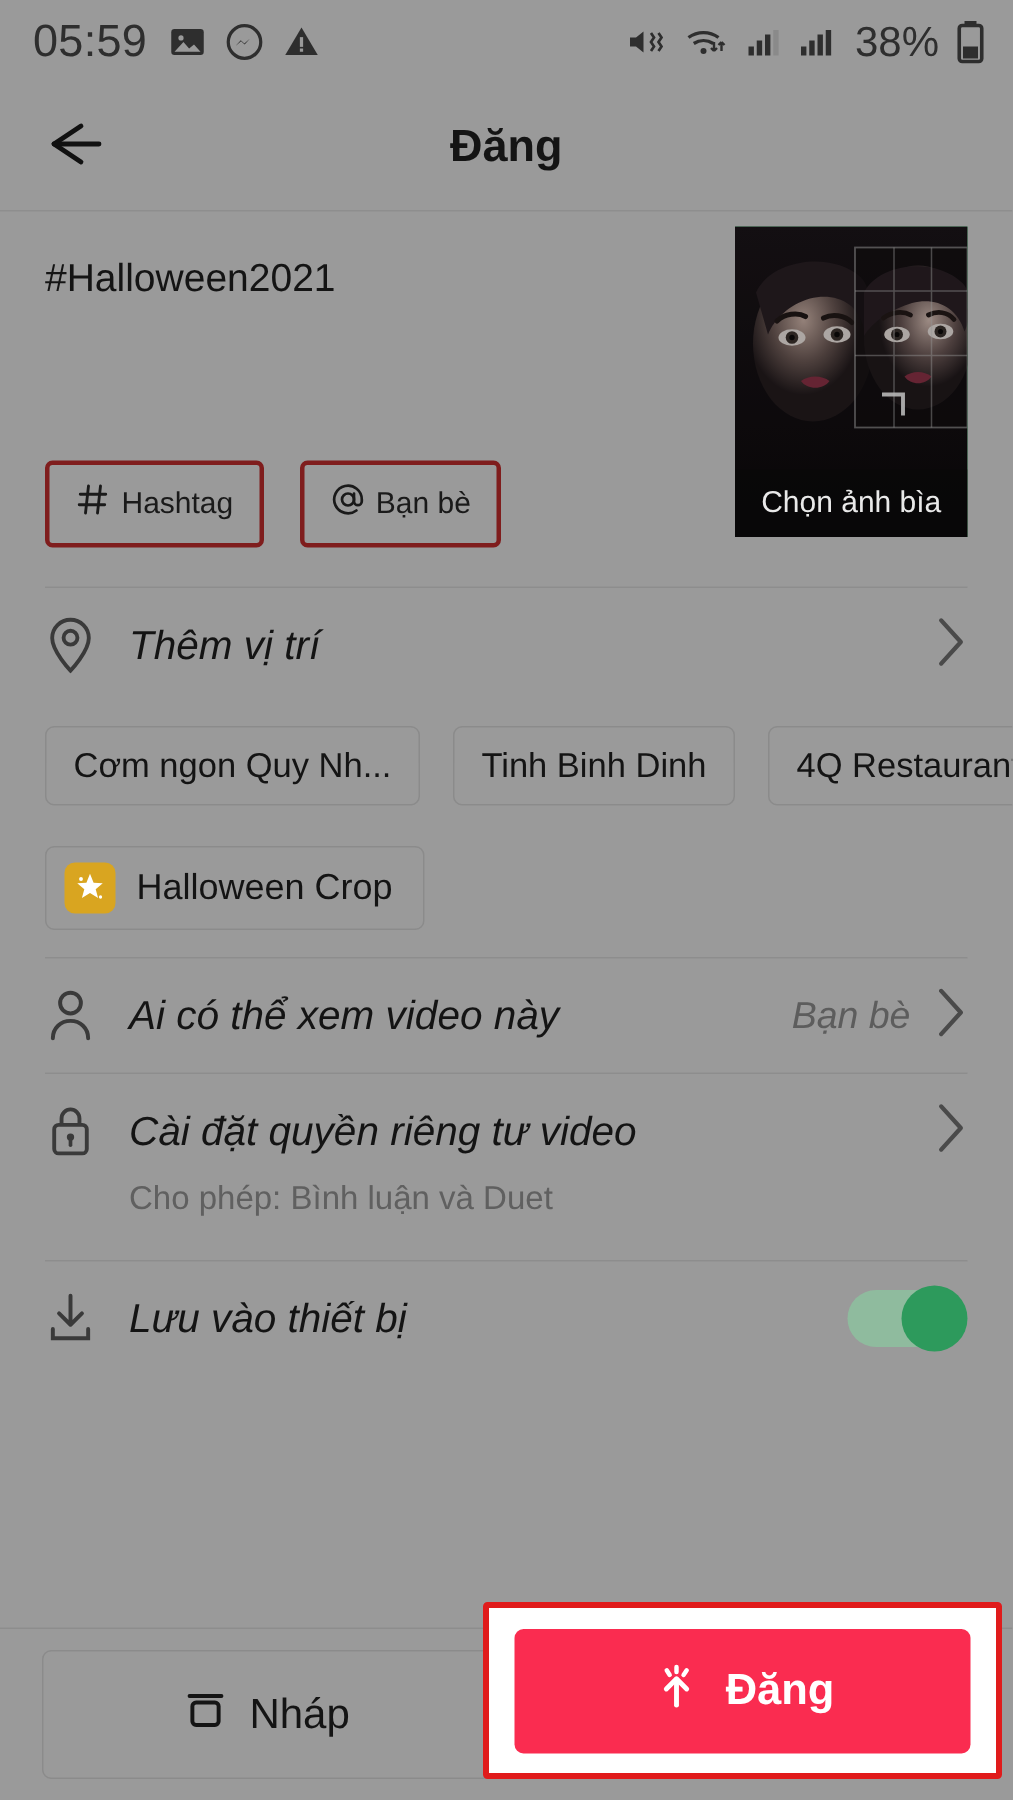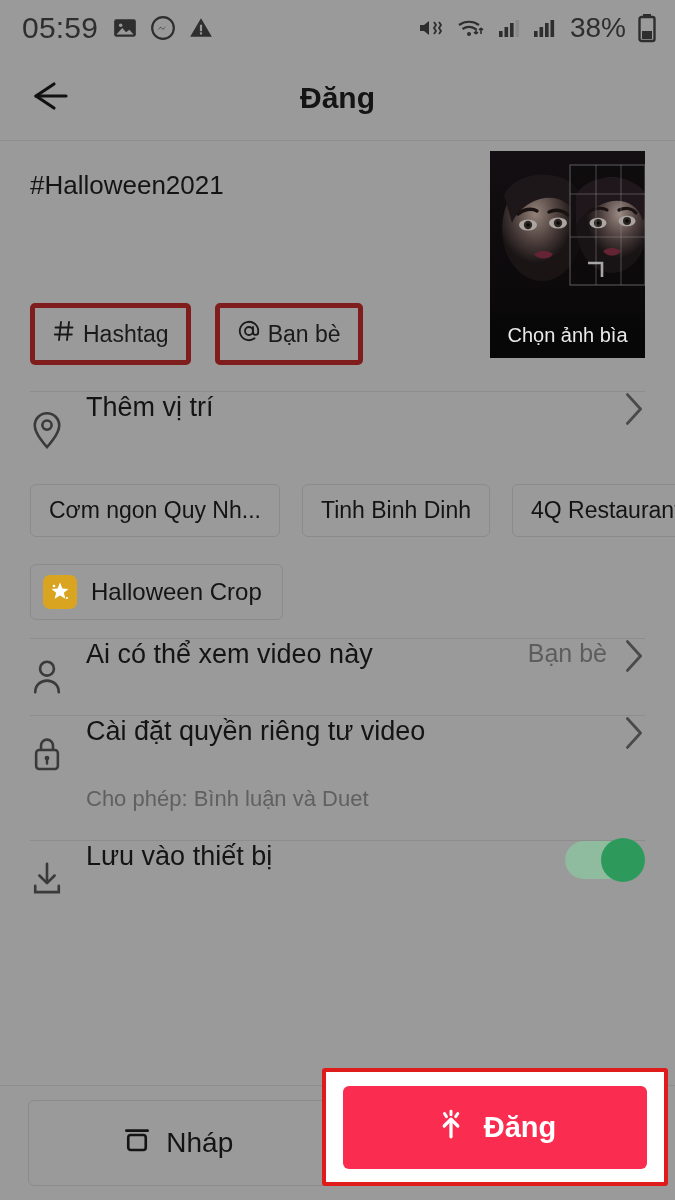--- a/index.html
+++ b/index.html
@@ -57,24 +57,24 @@
     font-size:26px; color:#141414;
     max-width:420px;
     line-height:1.3;
   }
   .caption-tools {
     position:absolute; left:30px; bottom:26px;
     display:flex; gap:24px;
   }
   .tool-chip {
     display:flex; align-items:center; gap:7px;
-    border:5px solid #7f1d1d;
+    border:3px solid #7f1d1d;
     border-radius:5px;
     padding:11px 17px;
-    font-size:23px;
+    font-size:20px;
     color:#1a1a1a;
     background:transparent;
   }
 
   
   .thumb {
     position:absolute;
     right:30px; top:10px;
     width:155px; height:207px;
     background:#14532d;
@@ -88,23 +88,24 @@
     color:#e9e9e9;
     font-size:20px;
     display:flex; align-items:center; justify-content:center;
   }
 
   
   .divider { height:1px; background:#8d8d8d; margin:0 30px; }
 
   
   .row {
-    display:flex; 
+    display:flex; align-items:center;
     padding:0 30px;
     min-height:76px;
+    font-style:italic;
   }
   .row-icon { width:56px; display:flex; align-items:center; color:#3a3a3a; }
   .row-label { flex:1; font-size:27px; color:#141414; }
   .row-value { font-size:25px; color:#5d5d5d; margin-right:16px; }
   .chev { color:#4a4a4a; }
 
   .sub-label {
     font-size:22px; color:#606060;
     padding:0 30px 0 86px;
     margin-top:-6px;

